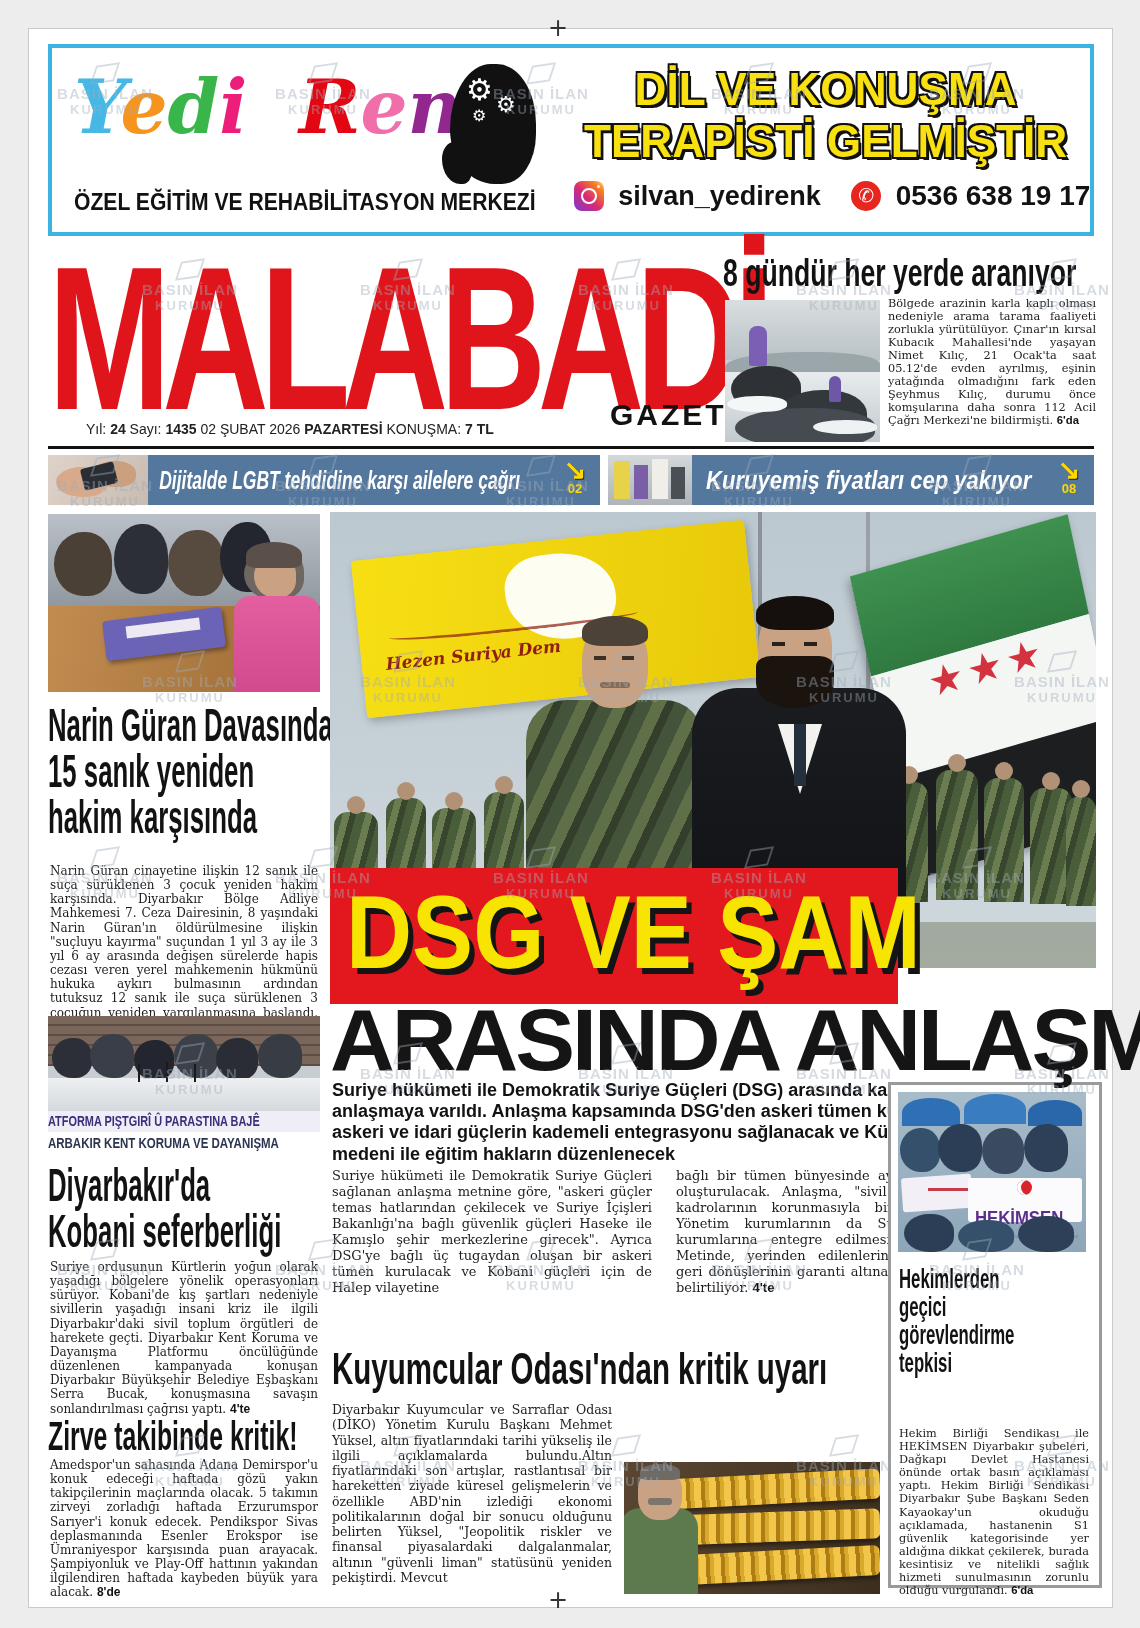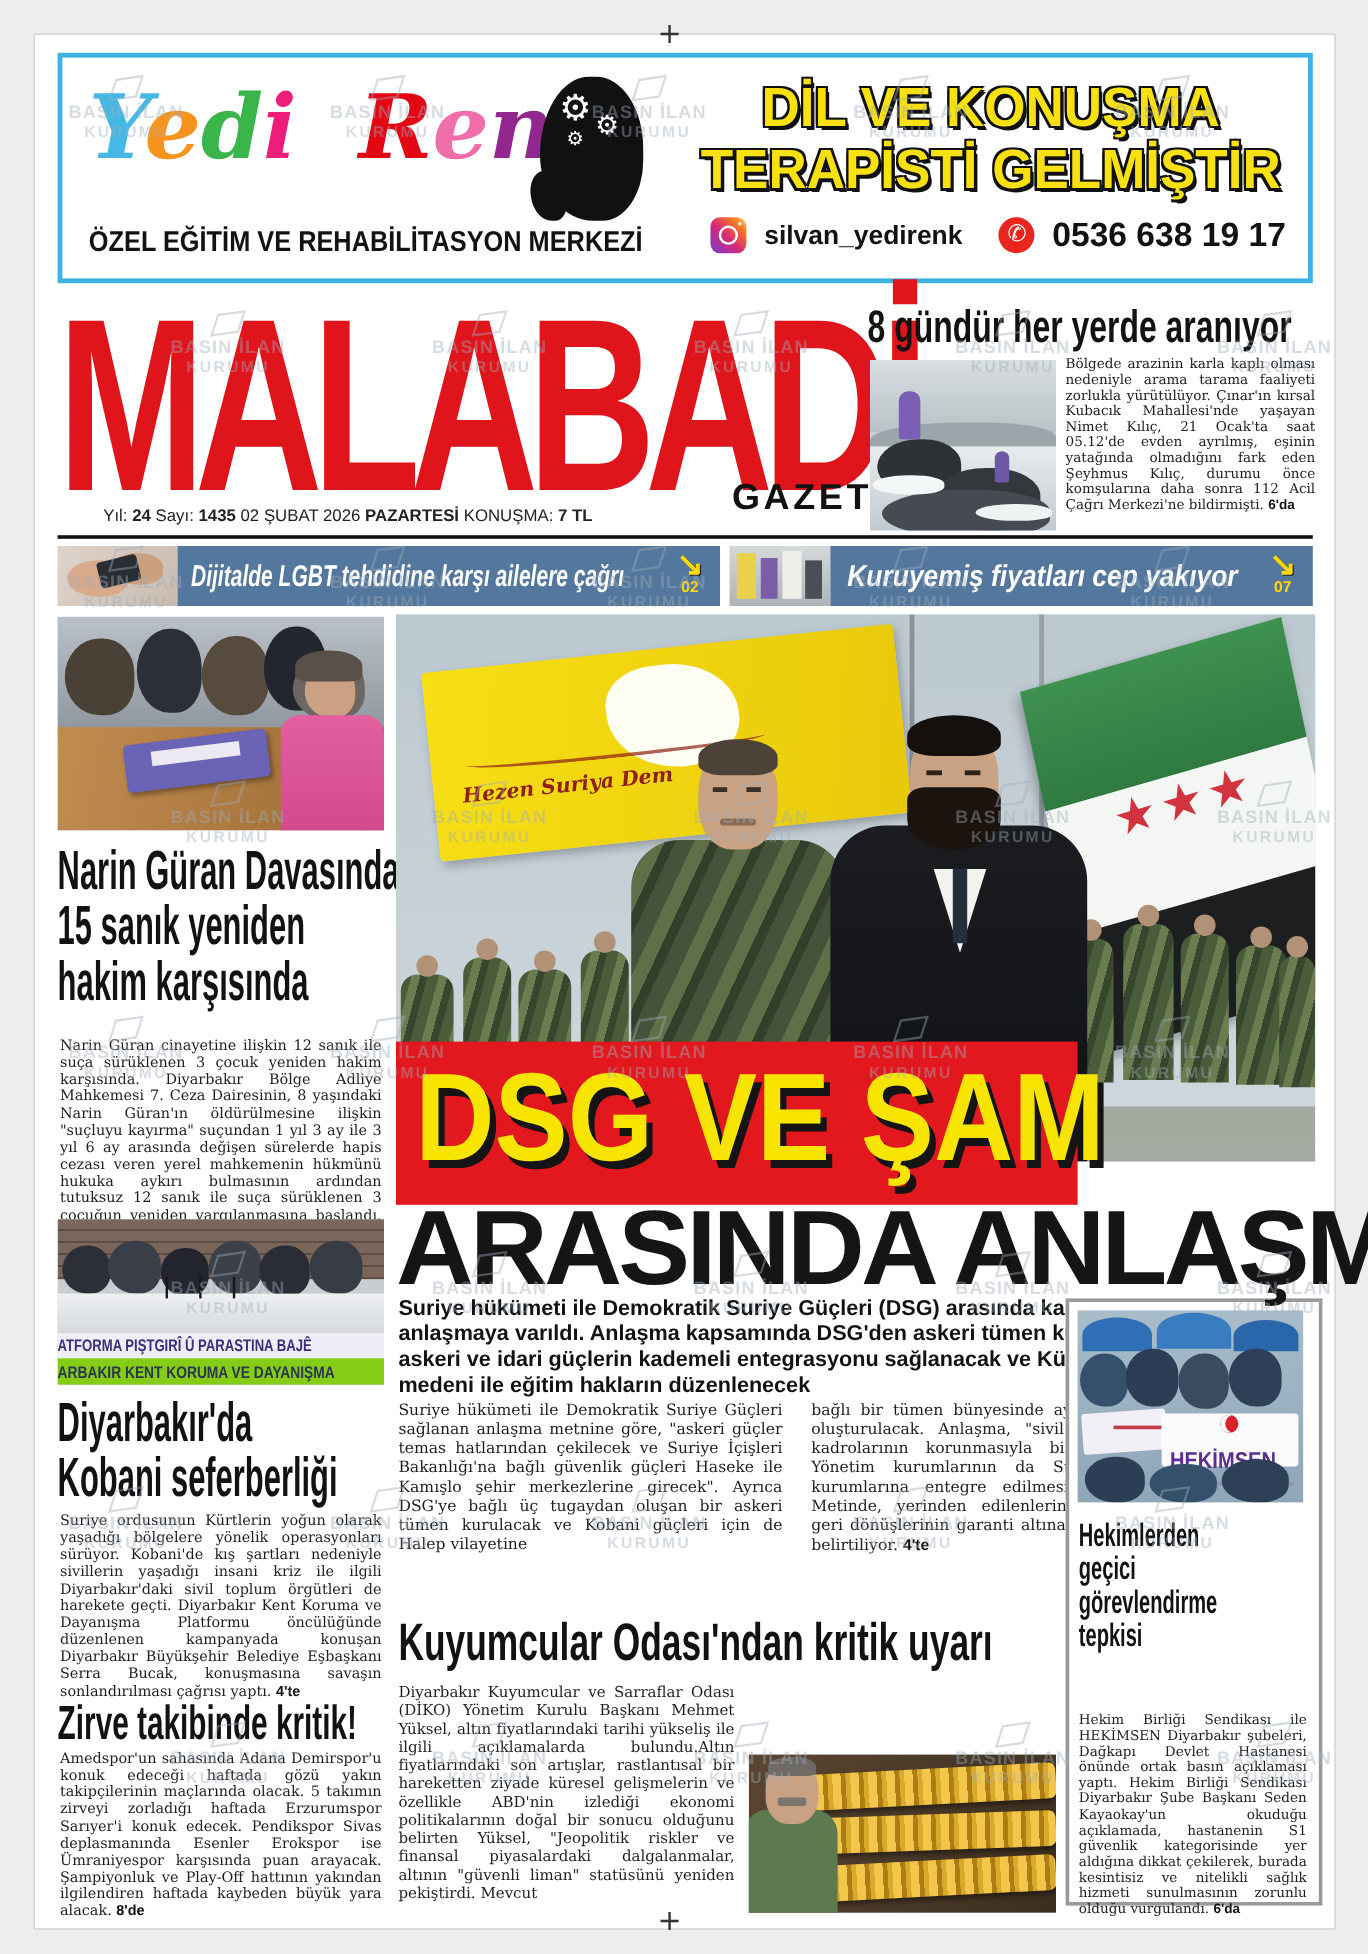--- a/index.html
+++ b/index.html
@@ -64,21 +64,21 @@
       <div class="abs" style="left:2px;top:84px;width:30px;height:42px;background:#111;border-radius:40% 60% 30% 60%;"></div>
       <span class="gear" style="left:26px;top:14px;font-size:30px;">⚙</span>
       <span class="gear" style="left:56px;top:34px;font-size:22px;">⚙</span>
       <span class="gear" style="left:32px;top:48px;font-size:16px;">⚙</span>
     </div>
     <div class="abs hl cond" style="left:22px;top:140px;font-size:24px;transform:scaleX(0.88);">ÖZEL EĞİTİM VE REHABİLİTASYON MERKEZİ</div>
     <div class="abs hl outline-yellow cond" style="left:548px;top:14px;width:470px;font-size:46px;text-align:center;transform:scaleX(0.96);">DİL VE KONUŞMA</div>
     <div class="abs hl outline-yellow cond" style="left:524px;top:66px;width:520px;font-size:46px;text-align:center;transform:scaleX(0.96);">TERAPİSTİ GELMİŞTİR</div>
     <div class="abs" style="left:520px;top:132px;width:520px;text-align:center;">
       <span class="ig-icon"></span>
-      <span class="hl" style="font-size:22px;vertical-align:middle;margin:0 26px 0 10px;">silvan_yedirenk</span>
+      <span class="hl" style="font-size:27px;vertical-align:middle;margin:0 26px 0 10px;">silvan_yedirenk</span>
       <span class="phone-icon">✆</span>
       <span class="hl" style="font-size:28px;vertical-align:middle;margin-left:10px;">0536 638 19 17</span>
     </div>
   </div>
 
   <div class="abs cond" style="left:48px;top:258px;font-size:205px;line-height:0.78;font-weight:bold;color:#e0151c;letter-spacing:-12px;transform:scaleX(0.72);font-family:'Liberation Sans',sans-serif;z-index:10;">MALABADİ</div>
   <div class="abs hl" style="left:610px;top:398px;font-size:30px;letter-spacing:3px;z-index:10;">GAZETESİ</div>
   <div class="abs" style="left:86px;top:421px;font-size:14px;color:#222;z-index:10;">
     <span>Yıl:</span>
     <b>24</b>
@@ -126,21 +126,21 @@
     <div class="abs" style="left:0;top:0;right:0;bottom:0;background:linear-gradient(#d4d8da,#aeb4b8);"></div>
     <div class="abs" style="left:6px;top:6px;width:16px;height:38px;background:#e8d24a;"></div>
     <div class="abs" style="left:26px;top:10px;width:14px;height:34px;background:#7a5fa8;"></div>
     <div class="abs" style="left:44px;top:4px;width:16px;height:40px;background:#f0eee8;"></div>
     <div class="abs" style="left:63px;top:12px;width:14px;height:32px;background:#4a4e55;"></div>
   </div>
   <div class="teaser-bar" style="left:692px;top:455px;width:402px;z-index:10;">
     <div class="teaser-label cond" style="transform:scaleX(0.88);">Kuruyemiş fiyatları cep yakıyor</div>
     <div class="teaser-arrow">
       <span class="arr">↘</span>
-      <span class="num">07</span>
+      <span class="num">08</span>
     </div>
   </div>
 
   <div class="photo" style="left:48px;top:514px;width:272px;height:178px;z-index:10;">
     <div class="abs" style="left:0;top:0;right:0;height:100px;background:linear-gradient(#b9c0c8,#8d949c);"></div>
     <div class="blob" style="left:6px;top:18px;width:58px;height:64px;background:#4a4035;"></div>
     <div class="blob" style="left:66px;top:10px;width:54px;height:70px;background:#2c2f38;"></div>
     <div class="blob" style="left:120px;top:16px;width:56px;height:66px;background:#574a3e;"></div>
     <div class="blob" style="left:172px;top:8px;width:52px;height:70px;background:#23262e;"></div>
     <div class="abs" style="left:0;top:92px;right:0;bottom:0;background:linear-gradient(100deg,#c28c50,#9a6a33);"></div>
@@ -167,21 +167,21 @@
     <div class="blob" style="left:126px;top:18px;width:44px;height:44px;background:#3c4048;"></div>
     <div class="blob" style="left:168px;top:22px;width:42px;height:42px;background:#2a2d35;"></div>
     <div class="blob" style="left:210px;top:18px;width:44px;height:44px;background:#383c44;"></div>
     <div class="abs" style="left:0;top:62px;right:0;height:34px;background:linear-gradient(#eef0f2,#d4d8dc);"></div>
     <div class="abs" style="left:90px;top:48px;width:2px;height:18px;background:#1a1a1a;"></div>
     <div class="abs" style="left:118px;top:46px;width:2px;height:20px;background:#1a1a1a;"></div>
     <div class="abs" style="left:146px;top:48px;width:2px;height:18px;background:#1a1a1a;"></div>
     <div class="abs" style="left:0;bottom:22px;right:0;height:21px;background:#efedf5;text-align:center;">
       <span class="hl cond" style="display:inline-block;font-size:14px;line-height:21px;color:#3b2f7d;transform:scaleX(0.78);">ATFORMA PIŞTGIRÎ Û PARASTINA BAJÊ</span>
     </div>
-    <div class="abs" style="left:0;bottom:0;right:0;height:22px;background:#84cc16;text-align:center;">
+    <div class="abs" style="left:0;bottom:0;right:0;height:22px;background:#ffffff;text-align:center;">
       <span class="hl cond" style="display:inline-block;font-size:14px;line-height:22px;color:#2c3550;transform:scaleX(0.82);">ARBAKIR KENT KORUMA VE DAYANIŞMA</span>
     </div>
   </div>
   <div class="abs hl cond preline" style="left:48px;top:1162px;font-size:46px;line-height:1.0;transform:scaleX(0.56);">Diyarbakır'da
 Kobani seferberliği</div>
   <div class="abs bodytext" style="left:50px;top:1260px;width:268px;font-size:12px;line-height:1.18;z-index:10;">
     <span>Suriye ordusunun Kürtlerin yoğun olarak yaşadığı bölgelere yönelik operasyonları sürüyor. Kobani'de kış şartları nedeniyle sivillerin yaşadığı insani kriz ile ilgili Diyarbakır'daki sivil toplum örgütleri de harekete geçti. Diyarbakır Kent Koruma ve Dayanışma Platformu öncülüğünde düzenlenen kampanyada konuşan Diyarbakır Büyükşehir Belediye Eşbaşkanı Serra Bucak, konuşmasına savaşın sonlandırılması çağrısı yaptı.</span>
     <b class="pageref">4'te</b>
   </div>
 

